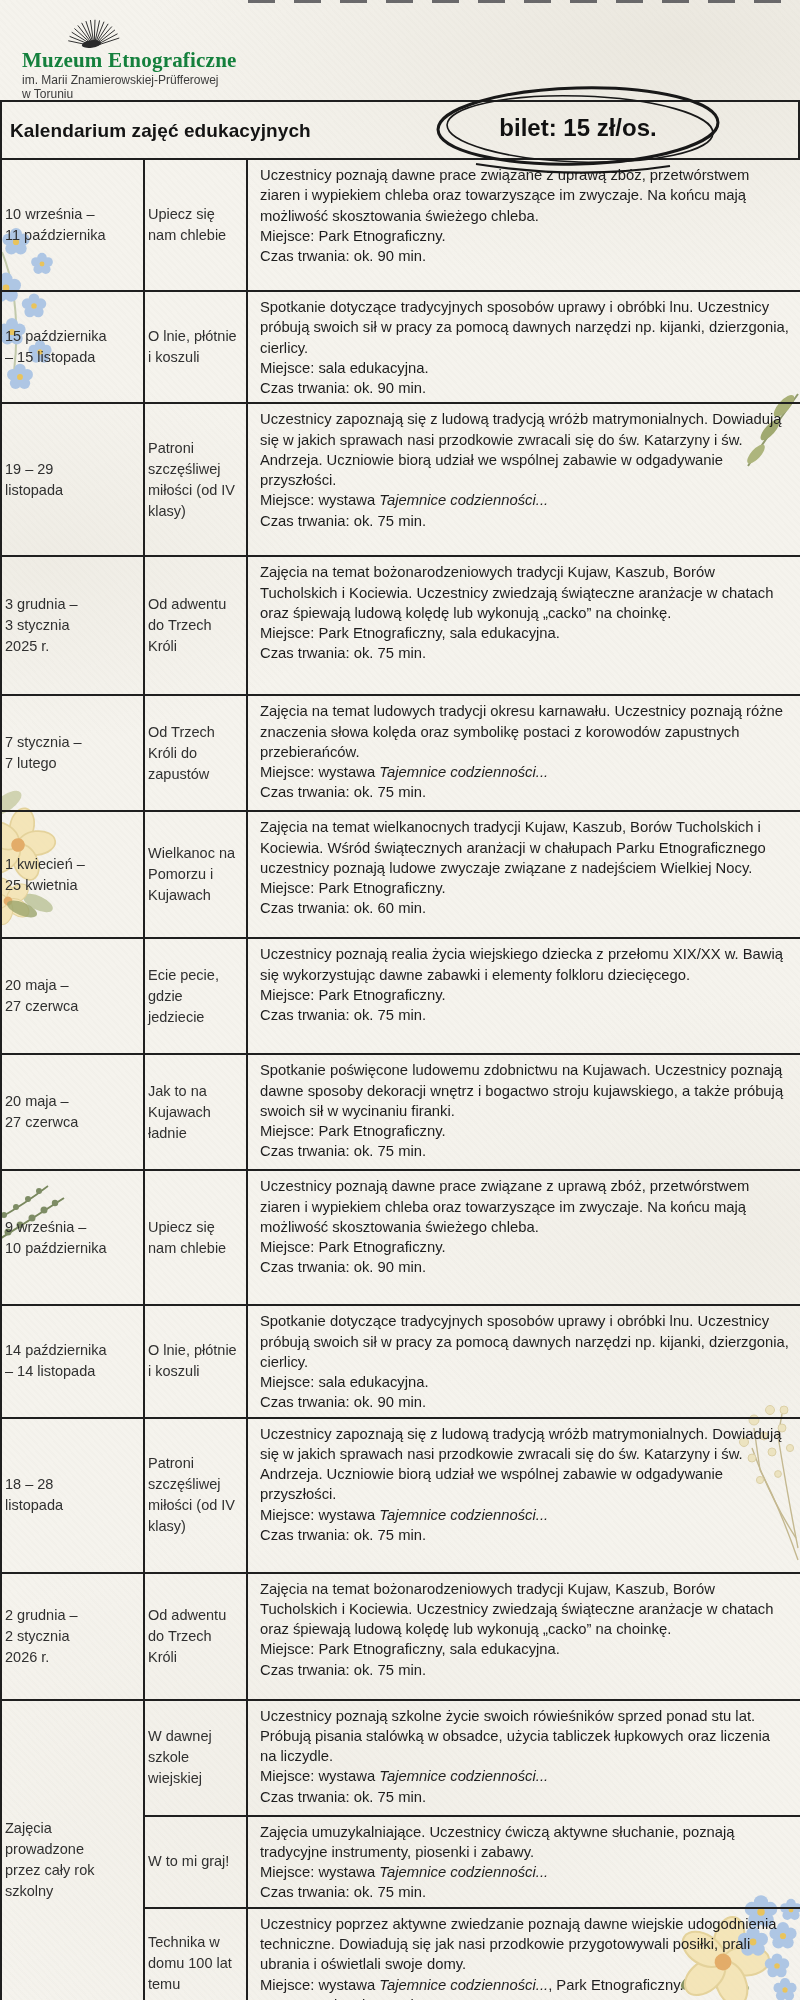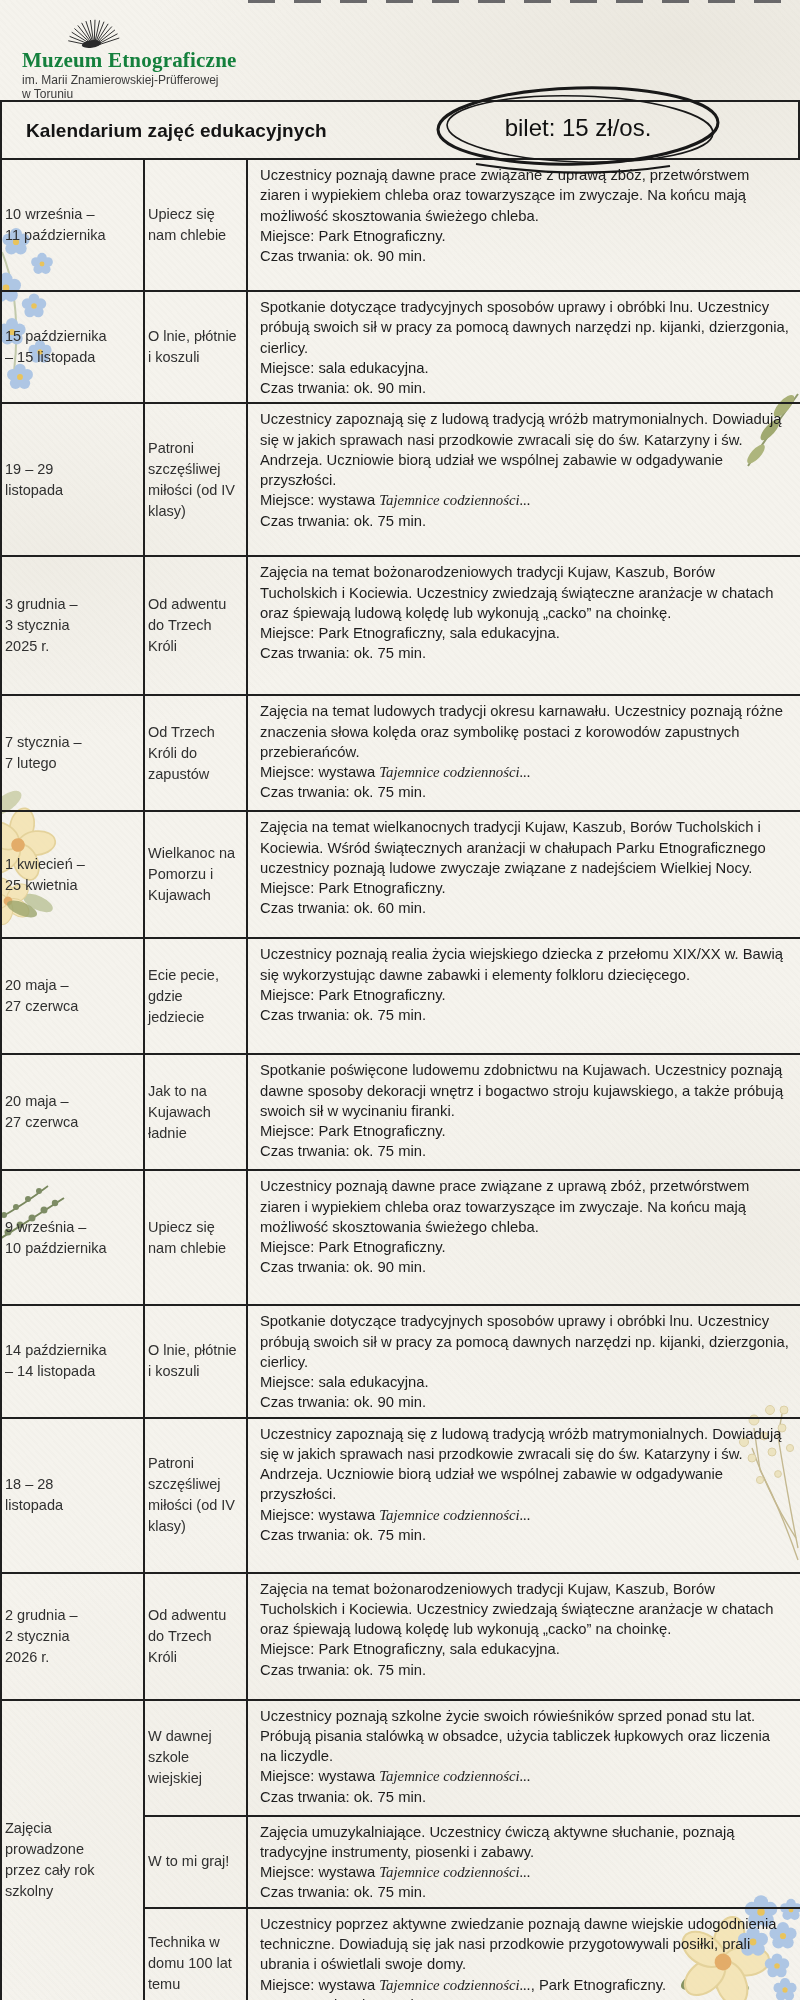--- a/index.html
+++ b/index.html
@@ -19,34 +19,34 @@
     background:repeating-linear-gradient(90deg,#3d3d42 0 27px,transparent 27px 46px);opacity:.75;}
   
   .logo{position:absolute;top:18px;left:22px;z-index:2;}
   .logo .fan{display:block;margin-left:40px;}
   .logo-name{font-family:"Liberation Serif","DejaVu Serif",serif;font-size:21px;font-weight:600;
     color:#15803d;line-height:25px;letter-spacing:.2px;}
   .logo-sub{font-family:Liberation Sans, sans-serif;font-size:12px;color:#3c3c3c;line-height:14px;}
   
   .header-bar{position:absolute;top:100px;left:0;width:800px;height:58px;box-sizing:border-box;
     border:2px solid #1f1f1f;border-bottom:none;display:flex;flex-direction:column;justify-content:center;
-    padding-left:24px;z-index:1;}
+    padding-left:8px;z-index:1;}
   .header-bar .t{font-size:19px;font-weight:bold;color:#141414;line-height:25px;letter-spacing:.1px;}
   
   .badge{position:absolute;top:78px;left:430px;width:296px;height:100px;z-index:3;}
   .badge svg{position:absolute;inset:0;}
   .badge .badge-text{position:absolute;inset:0;display:flex;align-items:center;justify-content:center;
-    font-size:24px;font-weight:normal;color:#111;}
+    font-size:24px;font-weight:bold;color:#111;}
   
   table{position:absolute;top:158px;left:0;width:800px;border-collapse:collapse;table-layout:fixed;z-index:1;}
   td{border:2px solid #1f1f1f;background:transparent;}
   .col-date,.col-title{white-space:pre-line;text-align:left;vertical-align:middle;
     font-size:14.5px;line-height:1.45;color:#303030;padding:2px 3px;}
   .col-desc{vertical-align:top;padding:5px 10px 4px 12px;font-size:14.8px;line-height:1.37;color:#1e1e1e;}
-  .col-desc .em{font-style:italic;font-family:Liberation Serif, serif;}
+  .col-desc .em{font-style:italic;}
   #schedule-body tr:nth-child(1){height:132px}
   #schedule-body tr:nth-child(2){height:108px}
   #schedule-body tr:nth-child(3){height:153px}
   #schedule-body tr:nth-child(4){height:139px}
   #schedule-body tr:nth-child(5){height:116px}
   #schedule-body tr:nth-child(6){height:127px}
   #schedule-body tr:nth-child(7){height:116px}
   #schedule-body tr:nth-child(8){height:116px}
   #schedule-body tr:nth-child(9){height:135px}
   #schedule-body tr:nth-child(10){height:108px}

